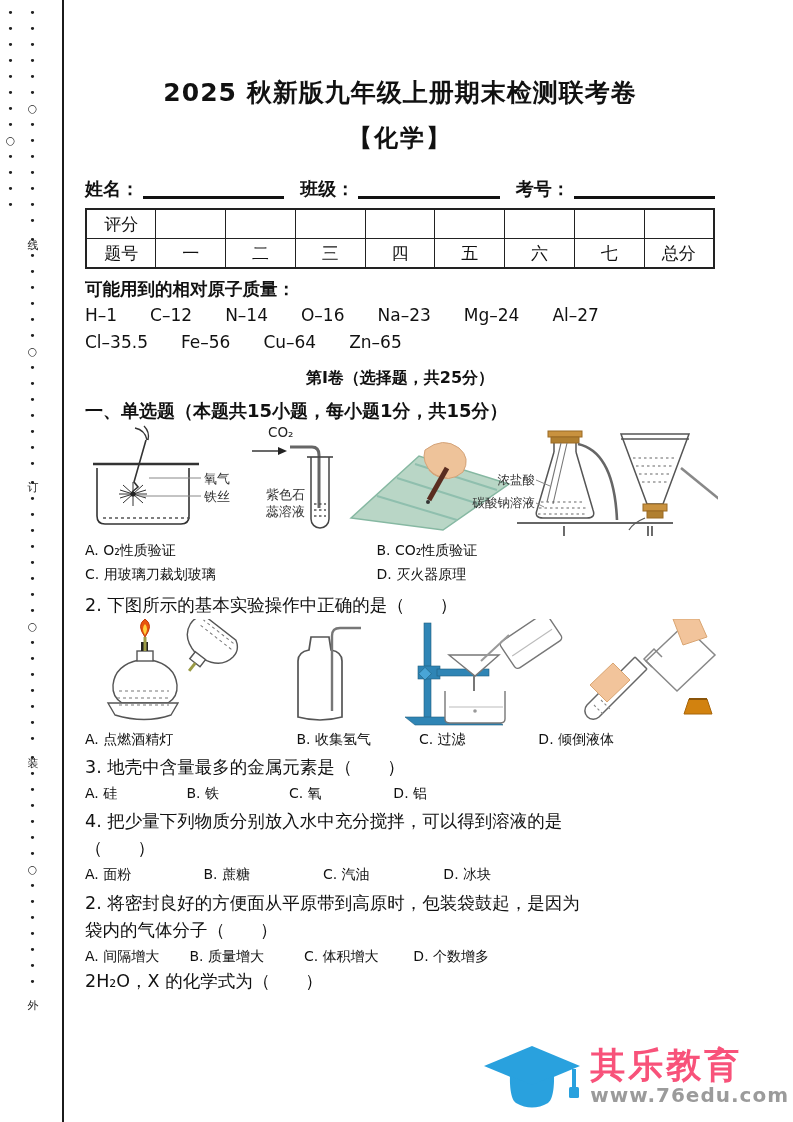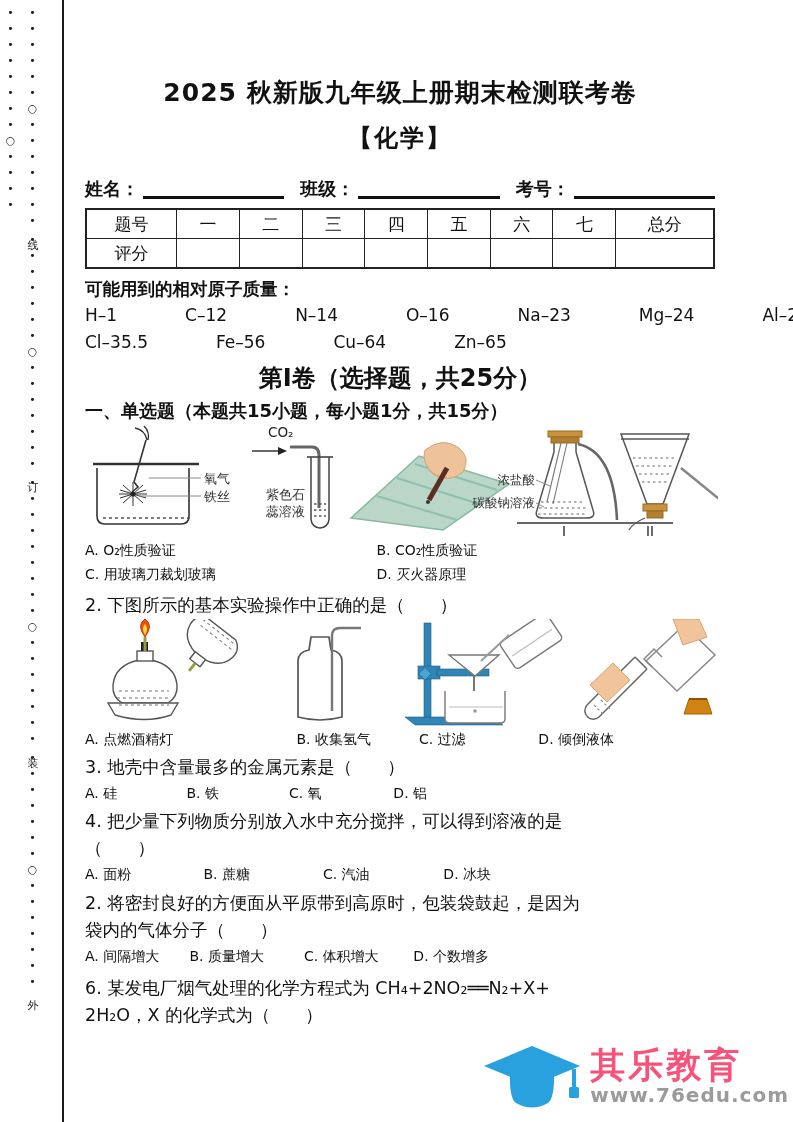--- a/index.html
+++ b/index.html
@@ -16,23 +16,23 @@
   .student-row{margin-top:20px;height:30px;display:flex;align-items:flex-end;font-size:18px;font-weight:bold;}
   .student-row .lbl{white-space:nowrap;line-height:26px;}
   .student-row .blank{flex:1 1 auto;border-bottom:3px solid #111;height:22px;margin:0 16px 3px 4px;}
   .student-row .blank.last{margin-right:0;}
   table.score{margin-top:6px;border-collapse:collapse;width:100%;table-layout:fixed;}
   table.score td{border:1.4px solid #222;height:28px;text-align:center;font-size:17px;padding:0;}
   table.score{border:2px solid #222;}
   td.c-qnum{width:14.2%;}
   td.c-total{width:15.4%;}
   .bold-line{margin-top:7px;font-size:17.5px;line-height:26px;font-weight:bold;}
-  .mass-row{font-size:17px;line-height:27px;display:flex;gap:35px;}
+  .mass-row{font-size:17px;line-height:27px;display:flex;}
   .mass-row span{margin-right:33px;white-space:nowrap;}
-  .vol-title{margin-top:8px;font-size:24px;line-height:28px;font-weight:bold;text-align:center;}
+  .vol-title{margin-top:8px;font-size:16px;line-height:28px;font-weight:bold;text-align:center;}
   .part-title{margin-top:6px;font-size:18px;line-height:26px;font-weight:bold;}
   .q{margin-top:2px;font-size:17.5px;line-height:27px;}
   .q.m6{margin-top:6px;} .q.m3{margin-top:3px;} .q.m4{margin-top:4px;} .q.m7{margin-top:7px;}
   .orow{font-size:14px;line-height:24px;white-space:nowrap;}
   .orow span{display:inline-block;}
   .fig{display:block;}
   .logo{position:absolute;right:4px;bottom:8px;display:flex;align-items:center;gap:6px;}
   .logo-name{color:#f8527a;font-size:35px;line-height:38px;font-weight:bold;letter-spacing:3px;}
   .logo-url{color:#9b9b9b;font-size:20px;line-height:22px;font-weight:bold;text-align:center;letter-spacing:1px;}
   svg text{font-family:"DejaVu Sans","Liberation Sans",sans-serif;}
@@ -55,40 +55,40 @@
       <span class="blank"></span>
       <span class="lbl">班级：</span>
       <span class="blank"></span>
       <span class="lbl">考号：</span>
       <span class="blank last"></span>
     </div>
 
     <table class="score">
       <tbody>
           <tr>
+        <td>评分</td>
+        <td></td>
+        <td></td>
+        <td></td>
+        <td></td>
+        <td></td>
+        <td></td>
+        <td></td>
+        <td></td>
+      </tr>
+      <tr>
         <td class="c-qnum">题号</td>
         <td>一</td>
         <td>二</td>
         <td>三</td>
         <td>四</td>
         <td>五</td>
         <td>六</td>
         <td>七</td>
         <td class="c-total">总分</td>
-      </tr>
-      <tr>
-        <td>评分</td>
-        <td></td>
-        <td></td>
-        <td></td>
-        <td></td>
-        <td></td>
-        <td></td>
-        <td></td>
-        <td></td>
       </tr>
     </tbody>
       </table>
 
     <div class="bold-line">可能用到的相对原子质量：</div>
     <div class="mass-row">
       <span>H–1</span>
       <span>C–12</span>
       <span>N–14</span>
       <span>O–16</span>
@@ -272,21 +272,20 @@
 
     <div class="q m4">2.  将密封良好的方便面从平原带到高原时，包装袋鼓起，是因为</div>
     <div class="q" style="margin-top:0">袋内的气体分子（　　）</div>
     <div class="orow">
       <span style="width:100px">A.  间隔增大</span>
       <span style="width:110px">B.  质量增大</span>
       <span style="width:105px">C.  体积增大</span>
       <span>D.  个数增多</span>
     </div>
 
-    <div class="q m7">6.  某发电厂烟气处理的化学方程式为 CH₄+2NO₂══N₂+X+</div>
     <div class="q" style="margin-top:0">2H₂O，X 的化学式为（　　）</div>
 
   </div>
 
   <div class="logo">
     <svg width="104" height="76" viewBox="0 0 104 76">
       <polygon points="4,28 52,8 100,28 52,48" fill="#29a1de"></polygon>
       <path d="M30,38 c0,0 -1,22 6,27 q16,9 32,0 c7,-5 6,-27 6,-27 l-22,9 z" fill="#29a1de"></path>
       <path d="M94,31 v18" stroke="#29a1de" stroke-width="4" fill="none"></path>
       <rect x="89" y="49" width="10" height="11" rx="1.5" fill="#29a1de"></rect>

